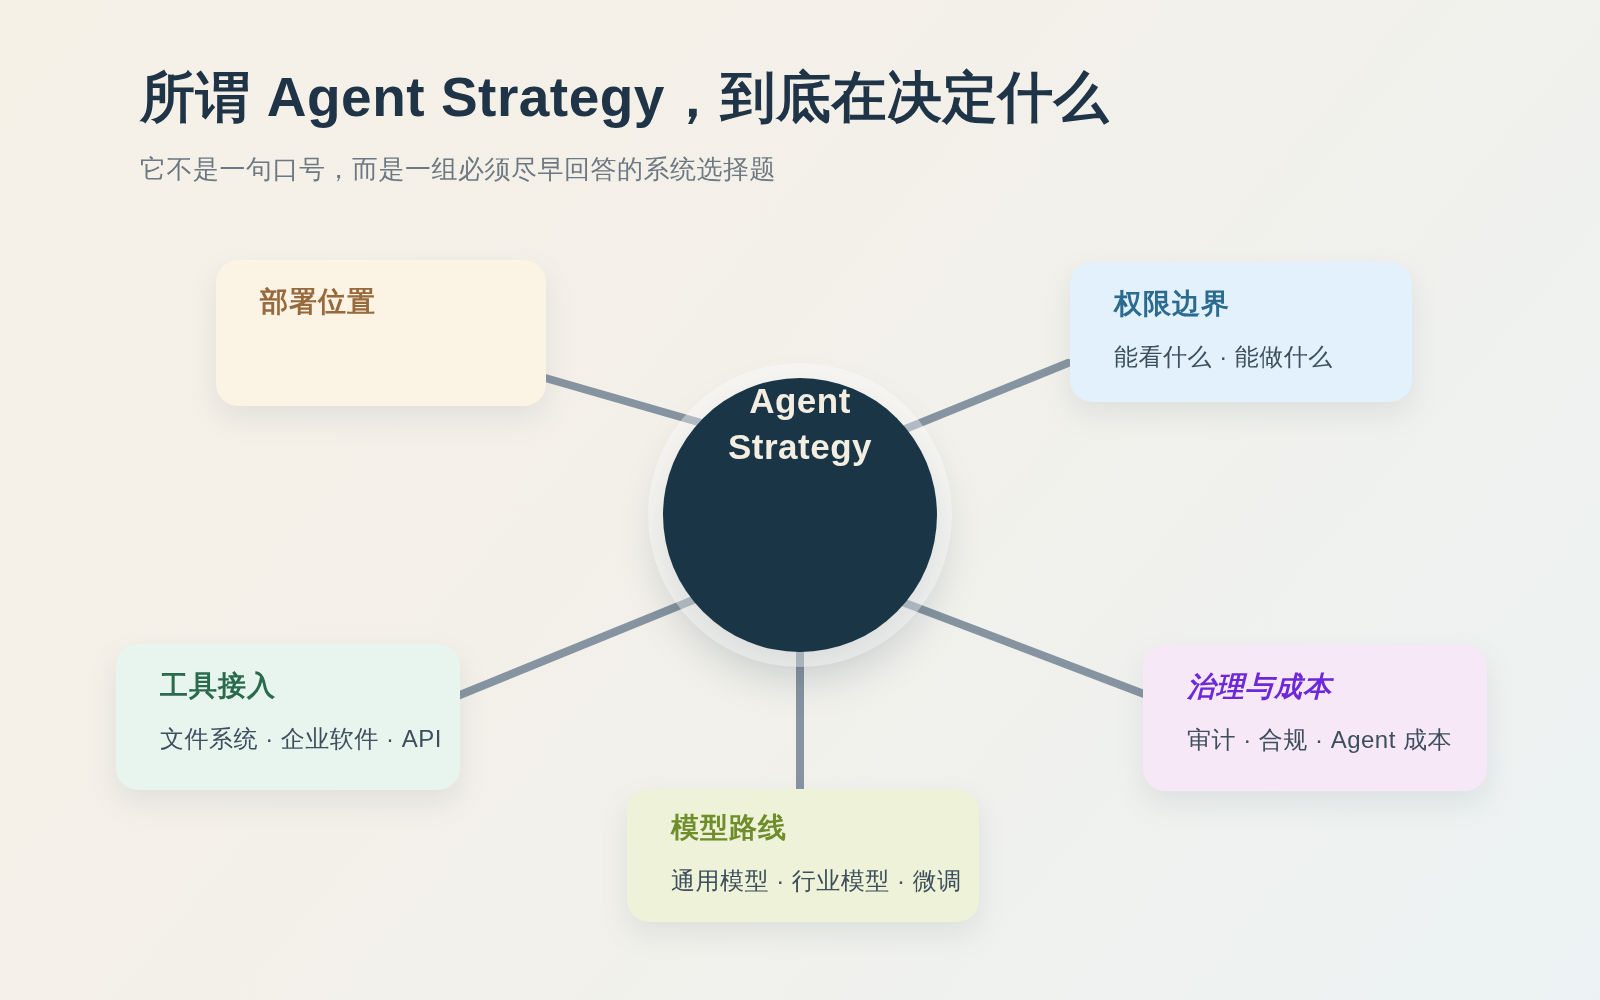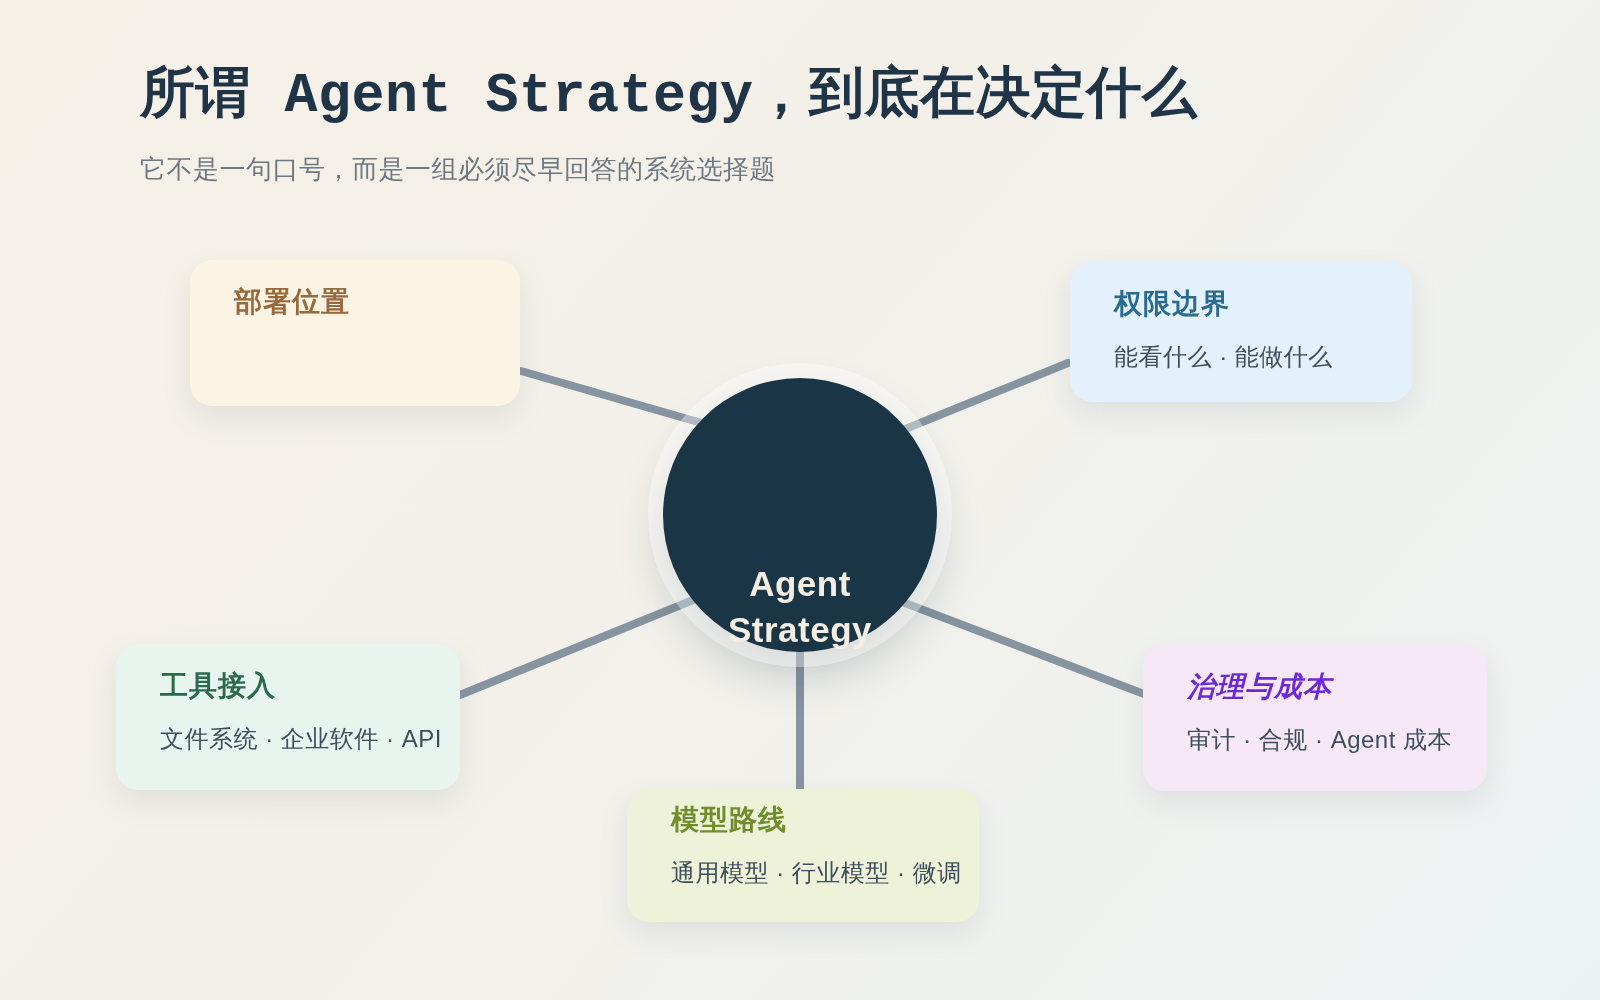--- a/index.html
+++ b/index.html
@@ -8,21 +8,21 @@
     font-family: "Liberation Sans", "DejaVu Sans", sans-serif;
     overflow: hidden;
   }
   .canvas {
     position: relative;
     width: 1600px;
     height: 1000px;
     background: linear-gradient(130deg, #f6f1e7 0%, #f3f0e9 42%, #ecf2f3 100%);
     overflow: hidden;
   }
-  .header { position: absolute; left: 140px; top: 64px; font-family: Liberation Mono, monospace; }
+  .header { position: absolute; left: 140px; top: 64px; }
   .page-title {
     font-size: 55px;
     font-weight: 800;
     color: #203448;
     letter-spacing: 0.5px;
     line-height: 1.2;
     white-space: nowrap;
   }
   .page-subtitle {
     margin-top: 22px;
@@ -31,21 +31,21 @@
     color: #6d7883;
     letter-spacing: 0.5px;
     white-space: nowrap;
   }
   .connectors { position: absolute; left: 0; top: 0; width: 1600px; height: 1000px; }
   .hub {
     position: absolute;
     left: 663px; top: 378px;
     width: 274px; height: 274px;
     border-radius: 50%;
-    display: flex; align-items: flex-end; justify-content: center;
+    display: flex; align-items: flex-start; justify-content: center;
     text-align: center;
     box-shadow: 0 0 0 15px rgba(255,255,255,0.38), 0 22px 45px rgba(25,55,75,0.22);
   }
   .hub-label {
     font-size: 35px;
     font-weight: 700;
     line-height: 1.3;
     letter-spacing: 0.5px;
   }
   .card {
@@ -65,42 +65,42 @@
     margin-top: 18px;
     font-size: 24px;
     font-weight: 400;
     color: #3e4e5c;
     letter-spacing: 0.5px;
     white-space: nowrap;
   }
   .card-deploy      { left: 190px;  top: 260px; width: 330px; height: 146px; }
   .card-permissions { left: 1070px; top: 262px; width: 342px; height: 140px; }
   .card-tools       { left: 116px;  top: 644px; width: 344px; height: 146px; }
-  .card-model       { left: 627px;  top: 789px; width: 352px; height: 133px; padding-top: 12px; }
+  .card-model       { left: 627px;  top: 789px; width: 352px; height: 133px; padding-top: 20px; }
   .card-governance  { left: 1143px; top: 645px; width: 344px; height: 146px; }
 </style>
 </head>
 <body>
 
 <div class="canvas">
 
   <div class="header">
     <h1 class="page-title">所谓 Agent Strategy，到底在决定什么</h1>
     <p class="page-subtitle">它不是一句口号，而是一组必须尽早回答的系统选择题</p>
   </div>
 
   <svg class="connectors" viewBox="0 0 1600 1000" aria-hidden="true">
     <line class="connector" x1="521" y1="371" x2="712" y2="426" stroke-width="8" stroke-linecap="round" stroke="#8693a0"></line>
     <line class="connector" x1="1068" y1="363" x2="888" y2="436" stroke-width="8" stroke-linecap="round" stroke="#8693a0"></line>
     <line class="connector" x1="455" y1="697" x2="703" y2="596" stroke-width="8" stroke-linecap="round" stroke="#8693a0"></line>
     <line class="connector" x1="1144" y1="694" x2="897" y2="600" stroke-width="8" stroke-linecap="round" stroke="#8693a0"></line>
     <line class="connector" x1="800" y1="791" x2="800" y2="622" stroke-width="8" stroke-linecap="round" stroke="#8693a0"></line>
   </svg>
 
-  <section class="card card-deploy" style="background: rgb(251, 243, 228);">
+  <section class="card card-deploy" style="background: rgb(251, 243, 228); margin-left: 26px;">
     <h2 class="card-title" style="color: rgb(151, 105, 60);">部署位置</h2>
   </section>
 
   <section class="card card-permissions" style="background: rgb(226, 241, 251);">
     <h2 class="card-title" style="color: rgb(42, 107, 143);">权限边界</h2>
     <p class="card-body">能看什么 · 能做什么</p>
   </section>
 
   <section class="card card-tools" style="background: rgb(232, 245, 238);">
     <h2 class="card-title" style="color: rgb(42, 107, 78);">工具接入</h2>

